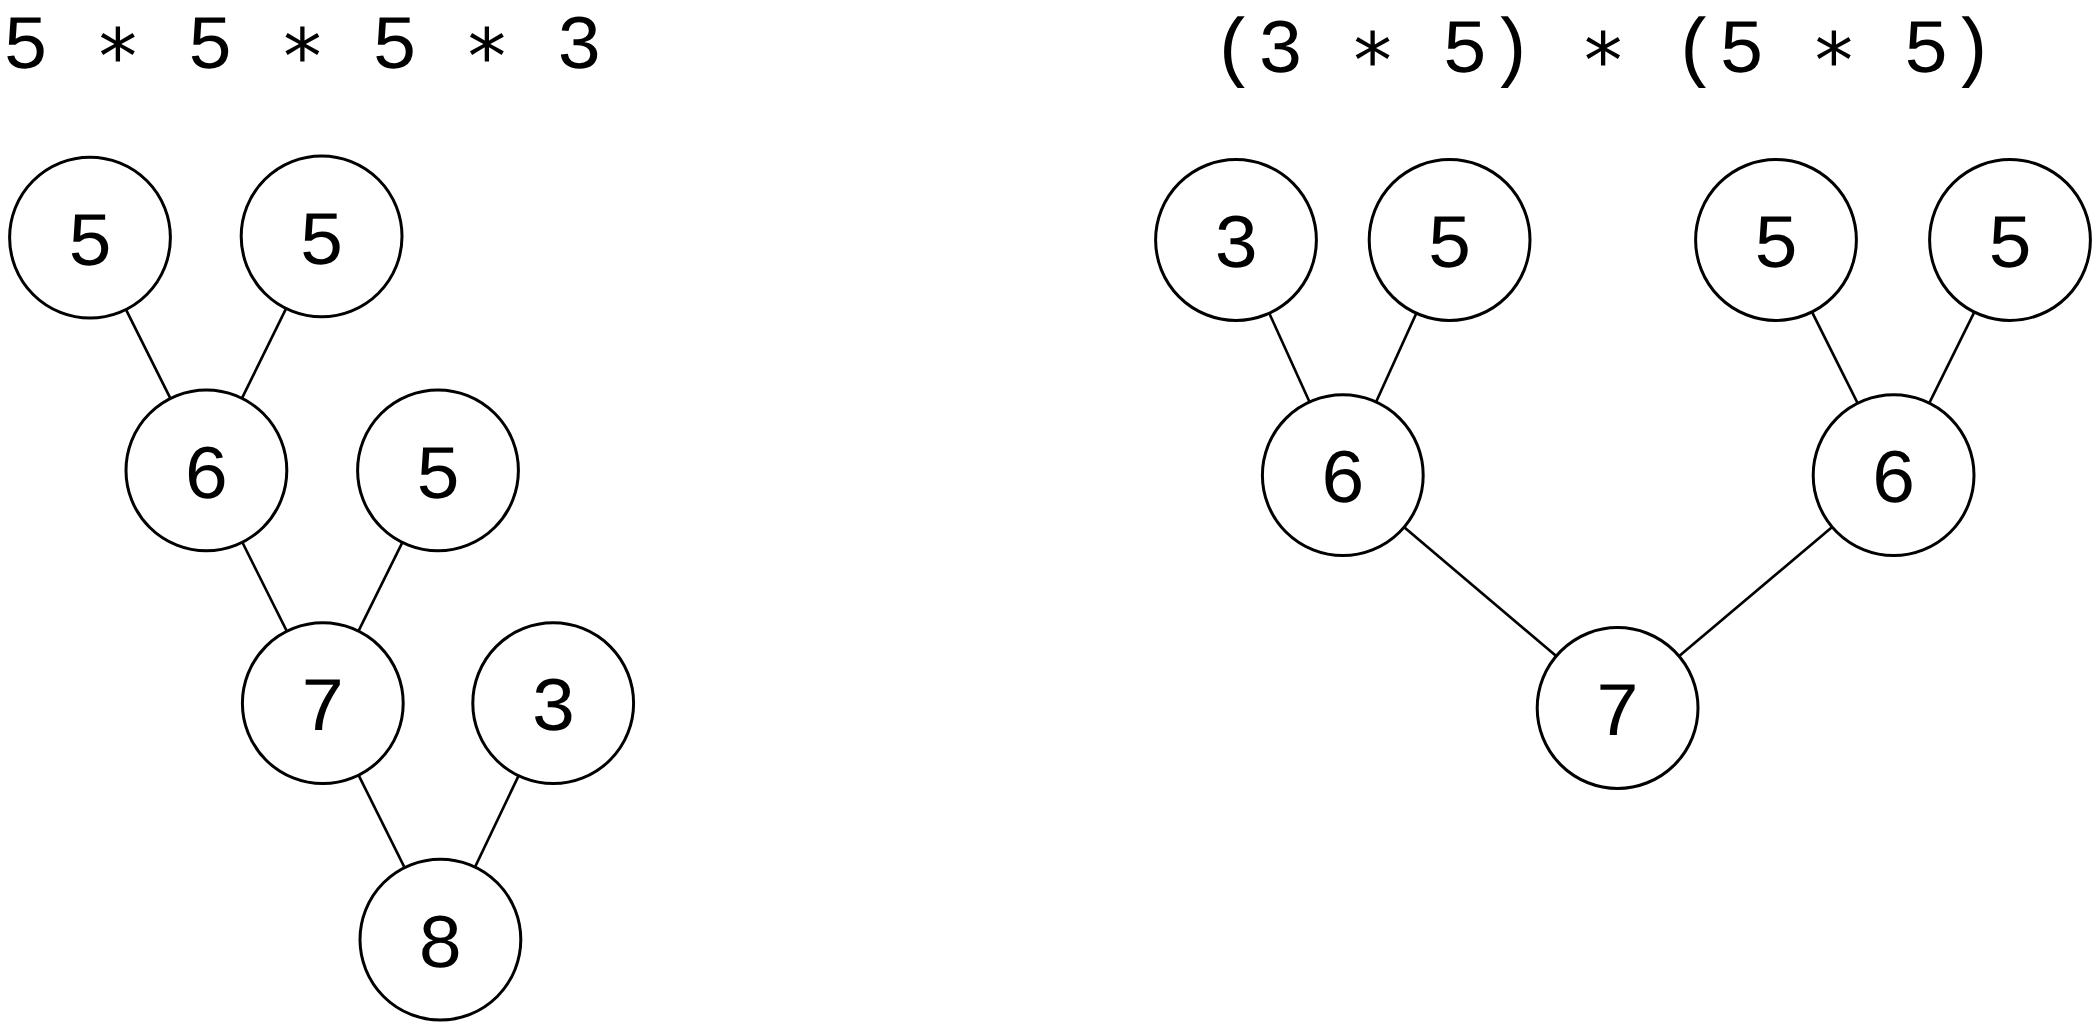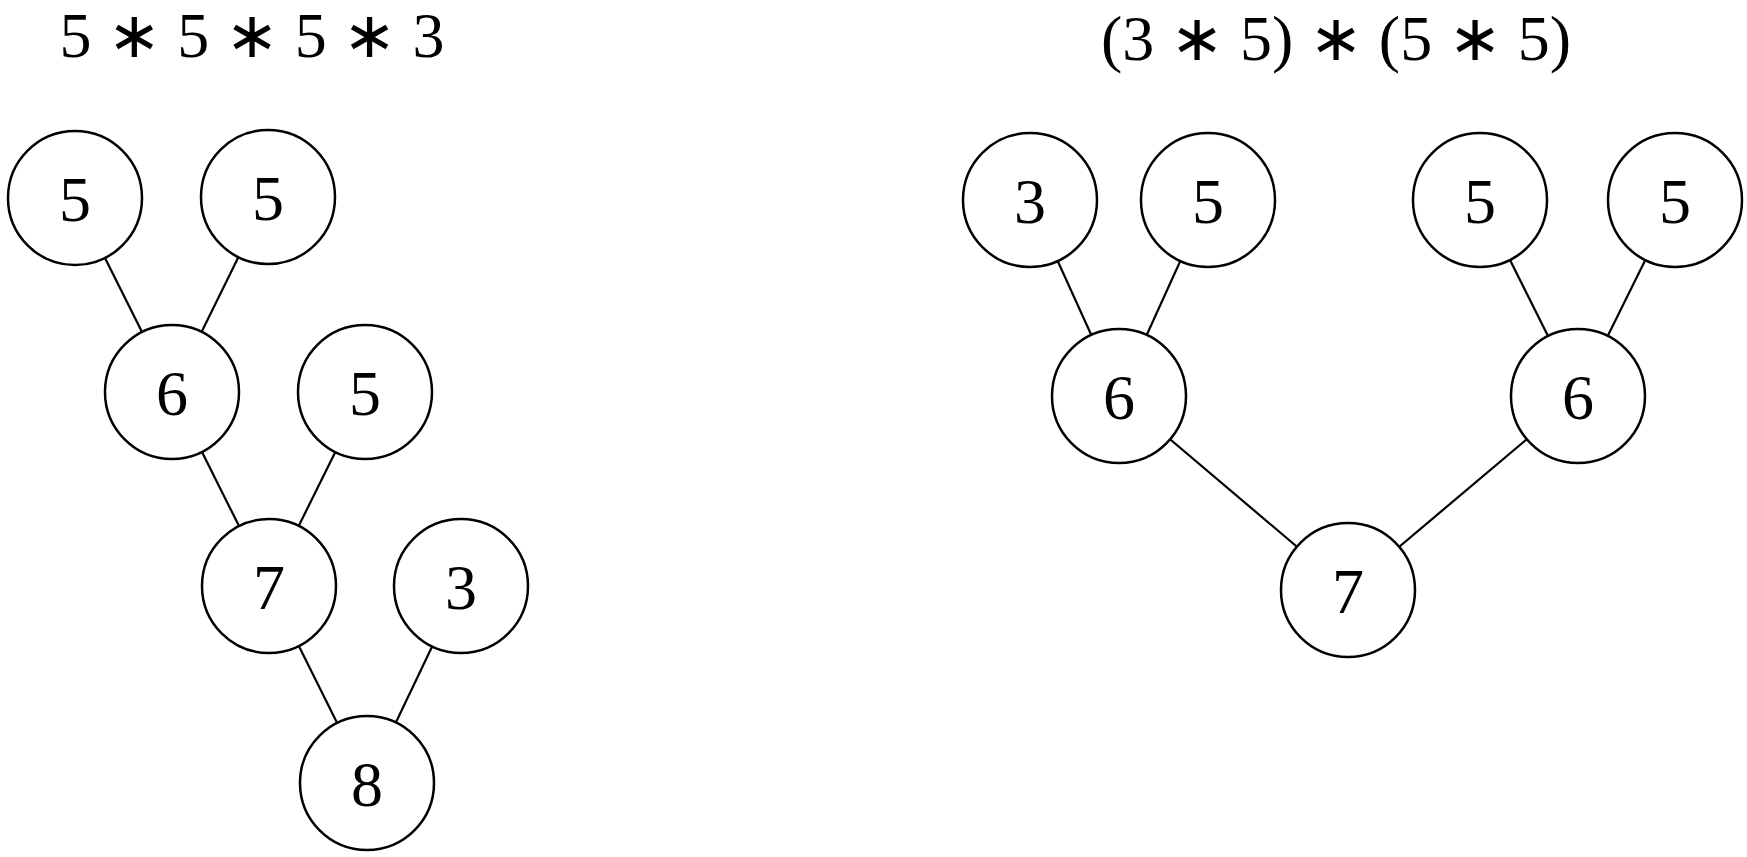--- a/index.html
+++ b/index.html
@@ -5,21 +5,21 @@
   html, body {
     margin: 0;
     padding: 0;
     background: #ffffff;
   }
   .canvas {
     position: relative;
     width: 1747px;
     height: 857px;
     background: var(--bg-color, #ffffff);
-    font-family: Liberation Serif, serif;
+    font-family: Liberation Mono, monospace;
     overflow: hidden;
   }
   .canvas svg {
     display: block;
     width: 100%;
     height: 100%;
   }
   .edge {
     stroke: var(--line-color, #000000);
     stroke-width: 2.2px;

